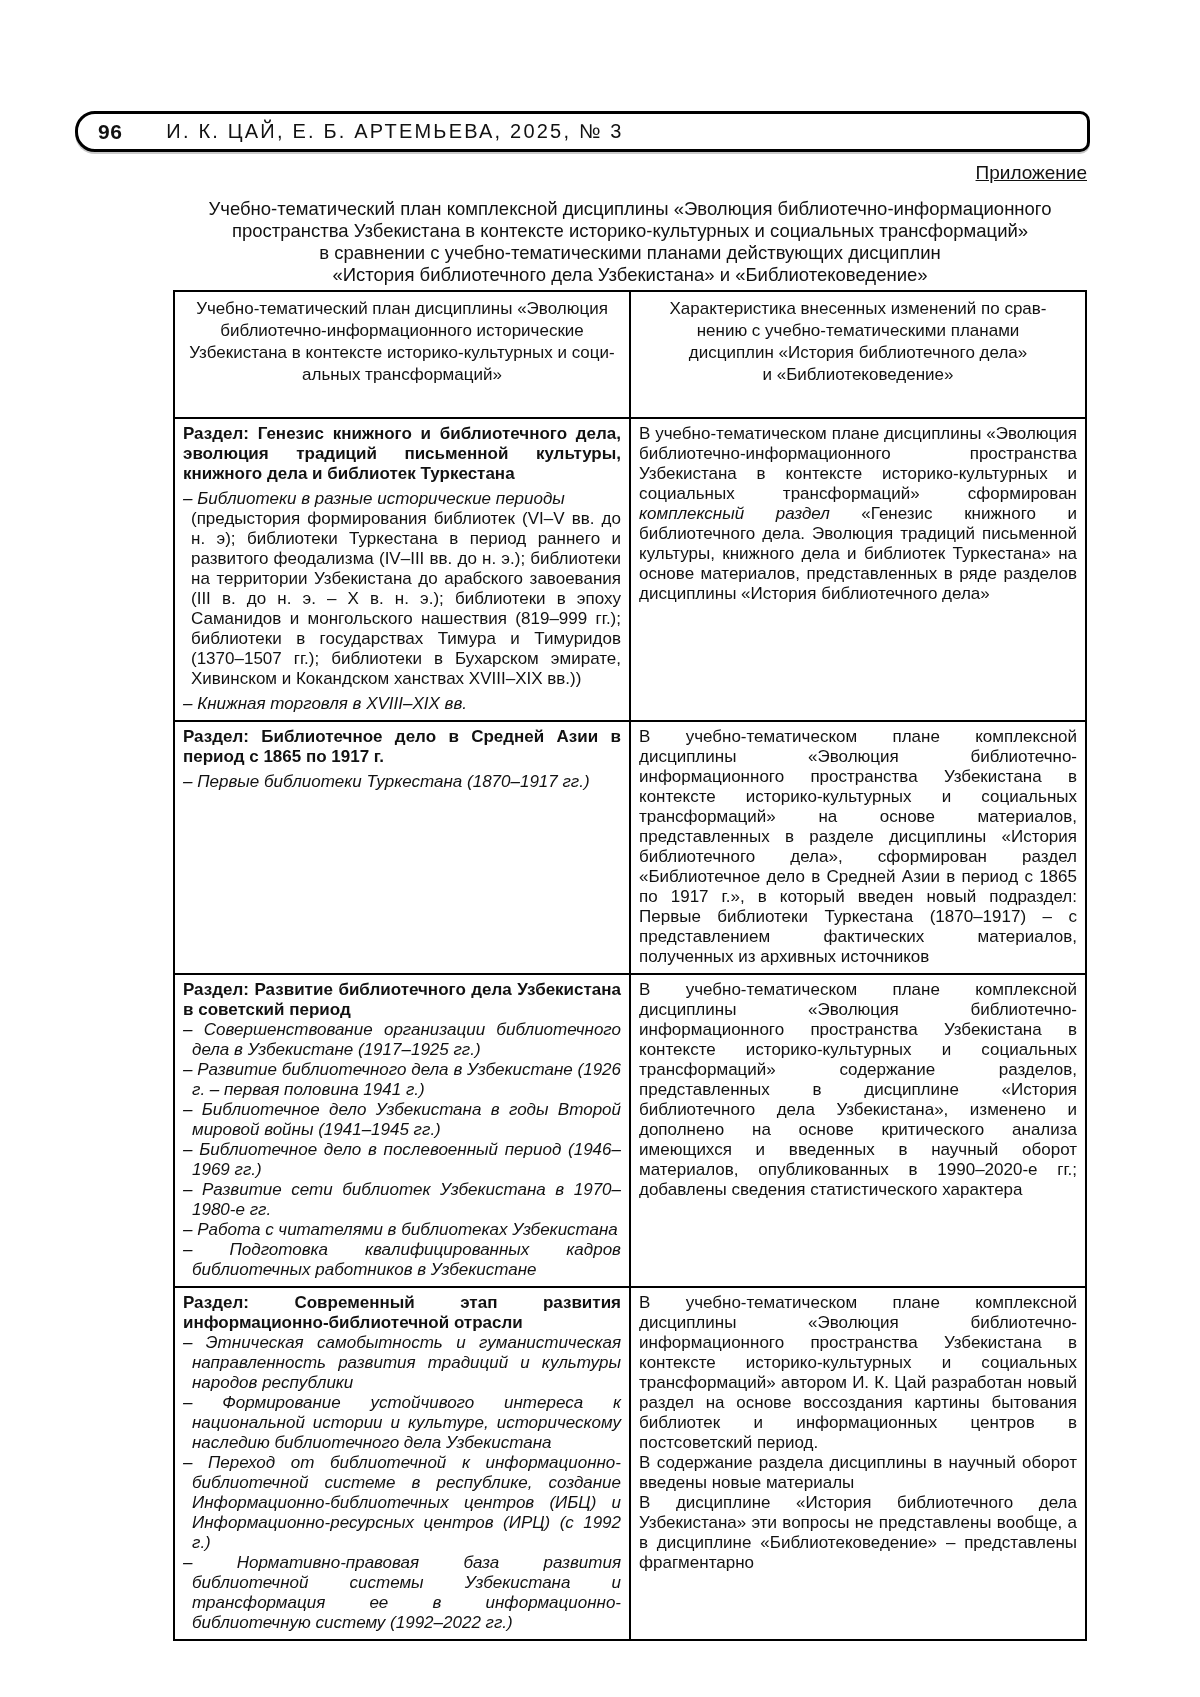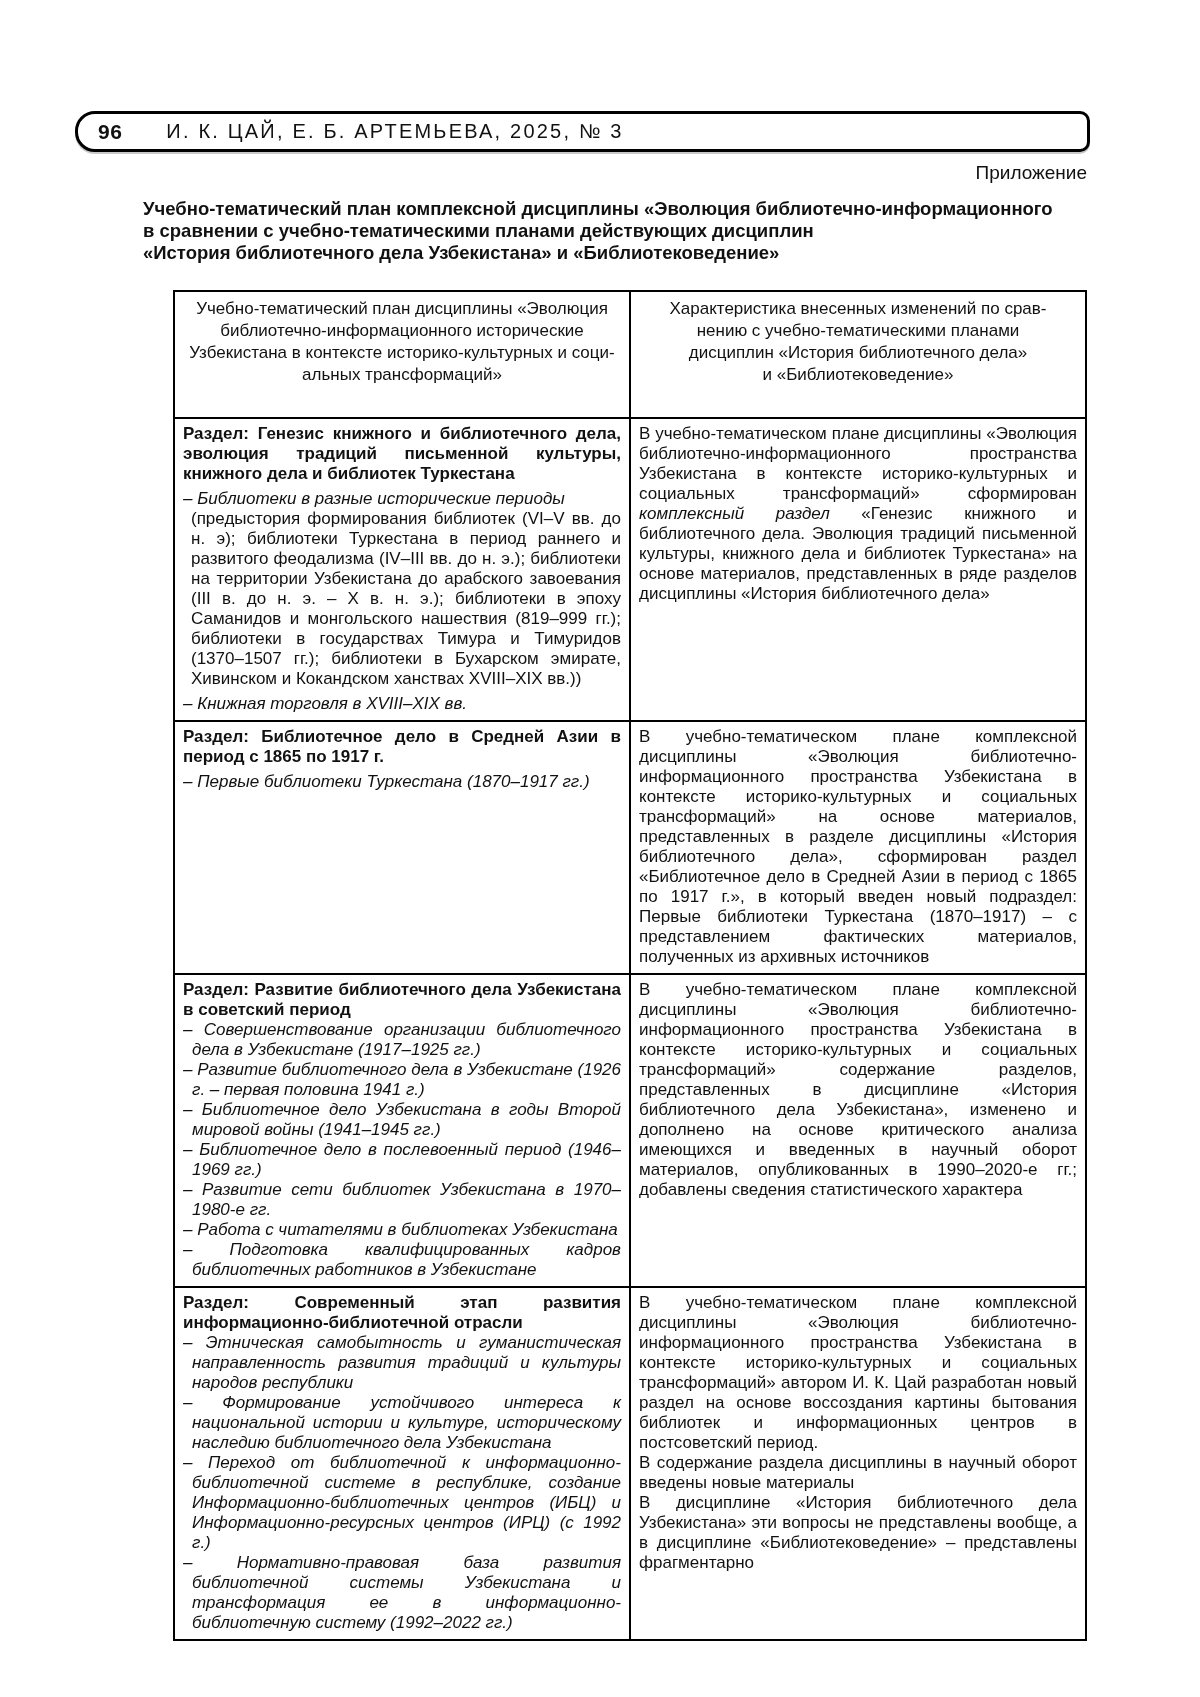--- a/index.html
+++ b/index.html
@@ -46,31 +46,32 @@
     letter-spacing: 2.2px;
     white-space: nowrap;
   }
 
   
   .appendix {
     position: absolute;
     top: 162px;
     right: 113px;
     font-size: 19px;
+    text-decoration: underline;
   }
 
   
   .doc-title {
     position: absolute;
     top: 198px;
     left: 143px;
     width: 974px;
+    text-align: center;
     font-size: 18.5px;
     line-height: 22px;
-    font-weight: bold;
   }
   .doc-title .t-line { white-space: nowrap; }
 
   
   .main-table {
     position: absolute;
     left: 173px;
     top: 290px;
     width: 914px;
     border-collapse: collapse;
@@ -115,20 +116,21 @@
 
   <div class="runhead-bar">
     <span class="page-num">96</span>
     <span class="runhead-text">И. К. ЦАЙ, Е. Б. АРТЕМЬЕВА, 2025, № 3</span>
   </div>
 
   <div class="appendix">Приложение</div>
 
   <div class="doc-title">
     <div class="t-line">Учебно-тематический план комплексной дисциплины «Эволюция библиотечно-информационного</div>
+    <div class="t-line">пространства Узбекистана в контексте историко-культурных и социальных трансформаций»</div>
     <div class="t-line">в сравнении с учебно-тематическими планами действующих дисциплин</div>
     <div class="t-line">«История библиотечного дела Узбекистана» и «Библиотековедение»</div>
   </div>
 
   <table class="main-table">
 
     <tbody>
         <tr style="height:127px;">
       <td class="th-cell">
         <div>Учебно-тематический план дисциплины «Эволюция</div>

